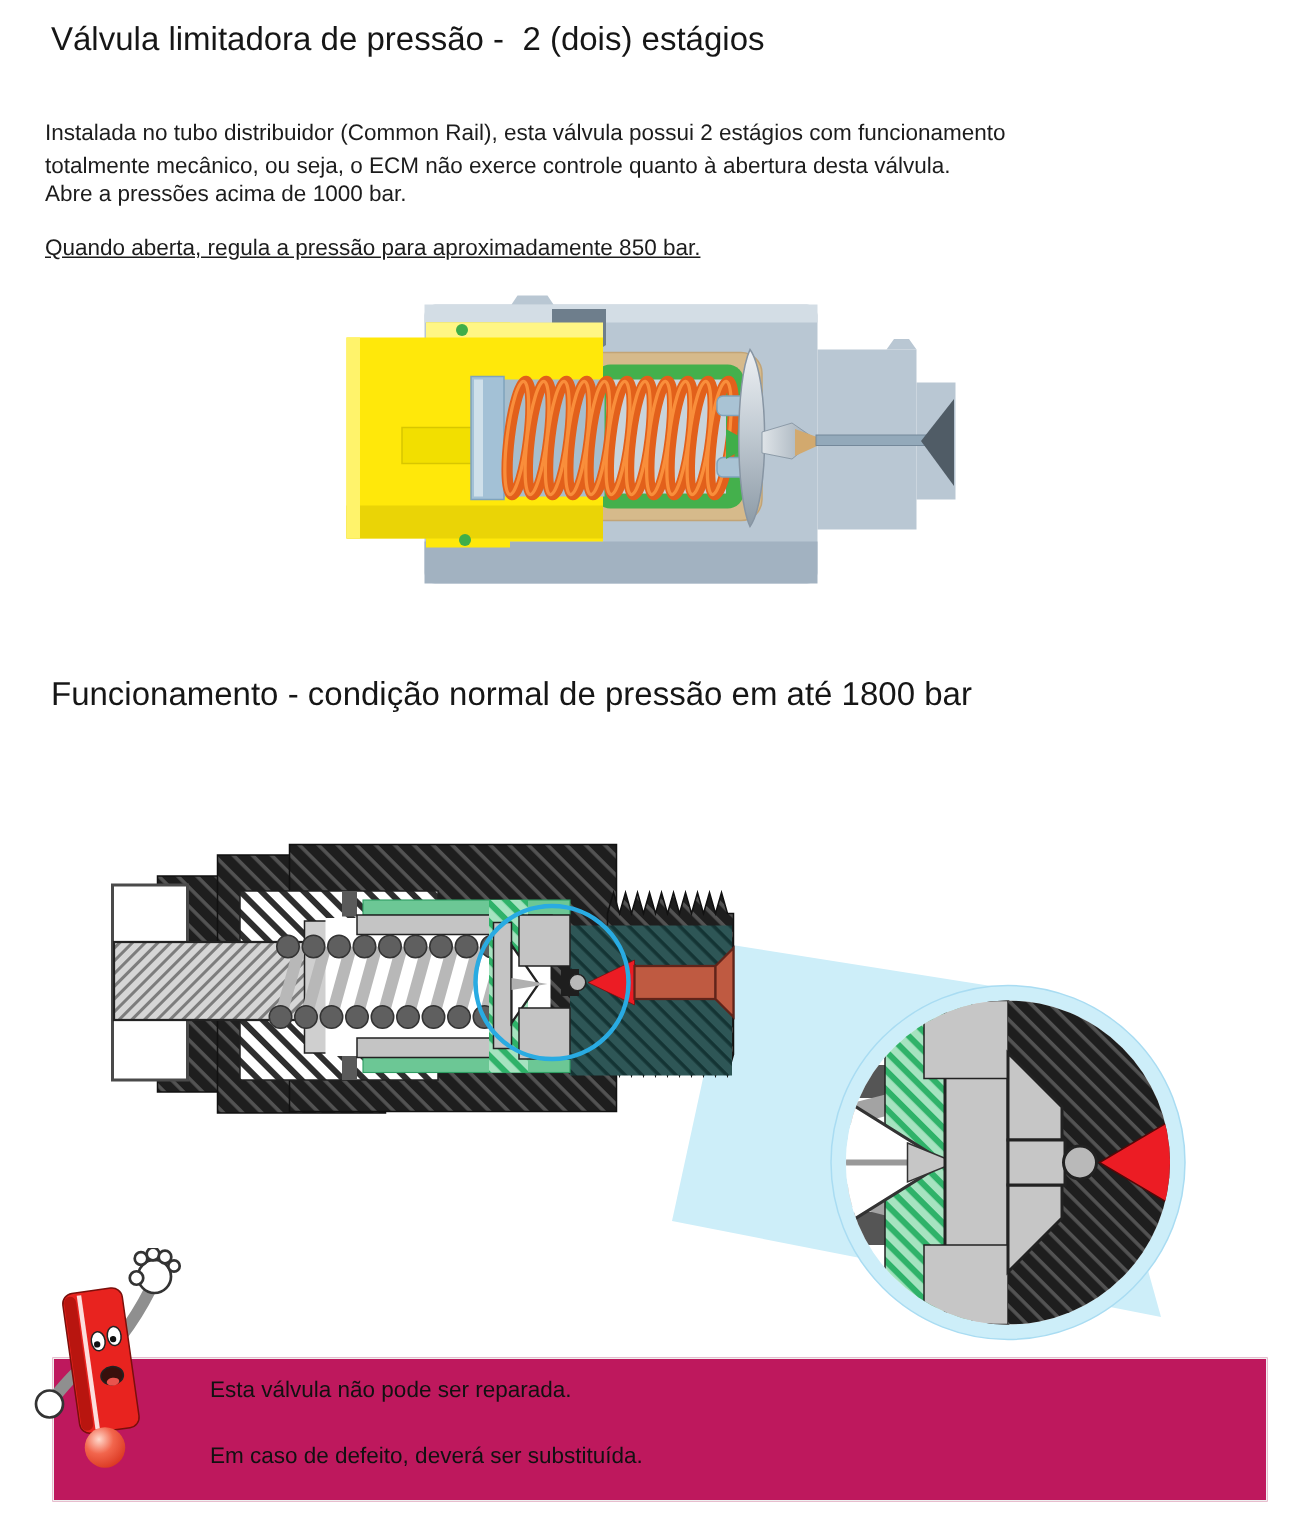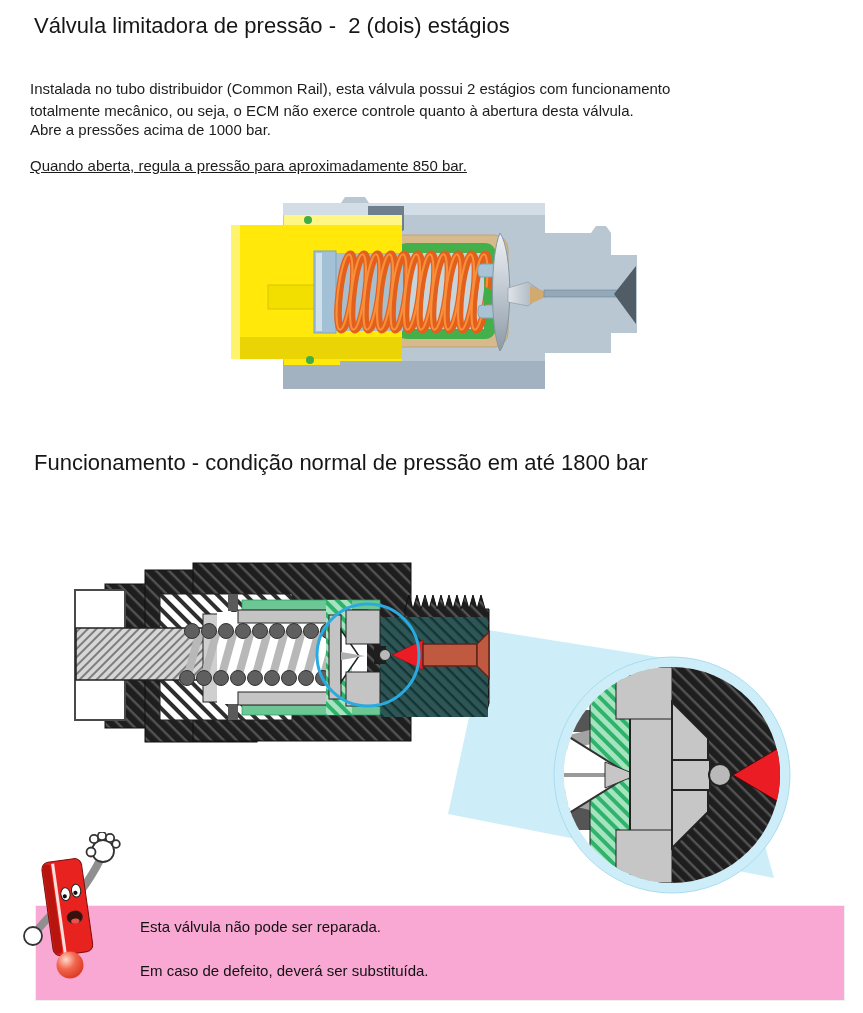--- a/index.html
+++ b/index.html
@@ -2,21 +2,21 @@
 <html><head>
 <meta charset="utf-8">
 <style>
   html,body{margin:0;padding:0;background:#ffffff;}
   #page{position:relative;width:863px;height:1013px;background:#ffffff;overflow:hidden;
         font-family:"Liberation Sans","DejaVu Sans",sans-serif;color:#1a1a1a;}
   .abs{position:absolute;}
   .bind{white-space:pre-wrap;}
   h1.hd{margin:4px;font-size:22px;font-weight:400;line-height:26px;color:#161616;}
   p.body{margin:0;font-size:15px;line-height:22px;color:#1c1c1c;}
-  #note-box{left:35px;top:905px;width:810px;height:96px;background:#f9a8d4;border:1px solid #efefef;box-sizing:border-box;}
+  #note-box{left:35px;top:905px;width:810px;height:96px;background:#be185d;border:1px solid #efefef;box-sizing:border-box;}
   .note-line{position:absolute;left:104px;font-size:15px;line-height:18px;color:#111;}
   svg{display:block;}
 </style>
 </head>
 <body>
 
 <div id="page">
 
   <h1 class="hd abs bind" style="left:30px;top:9px;">Válvula limitadora de pressão -  2 (dois) estágios</h1>
 

